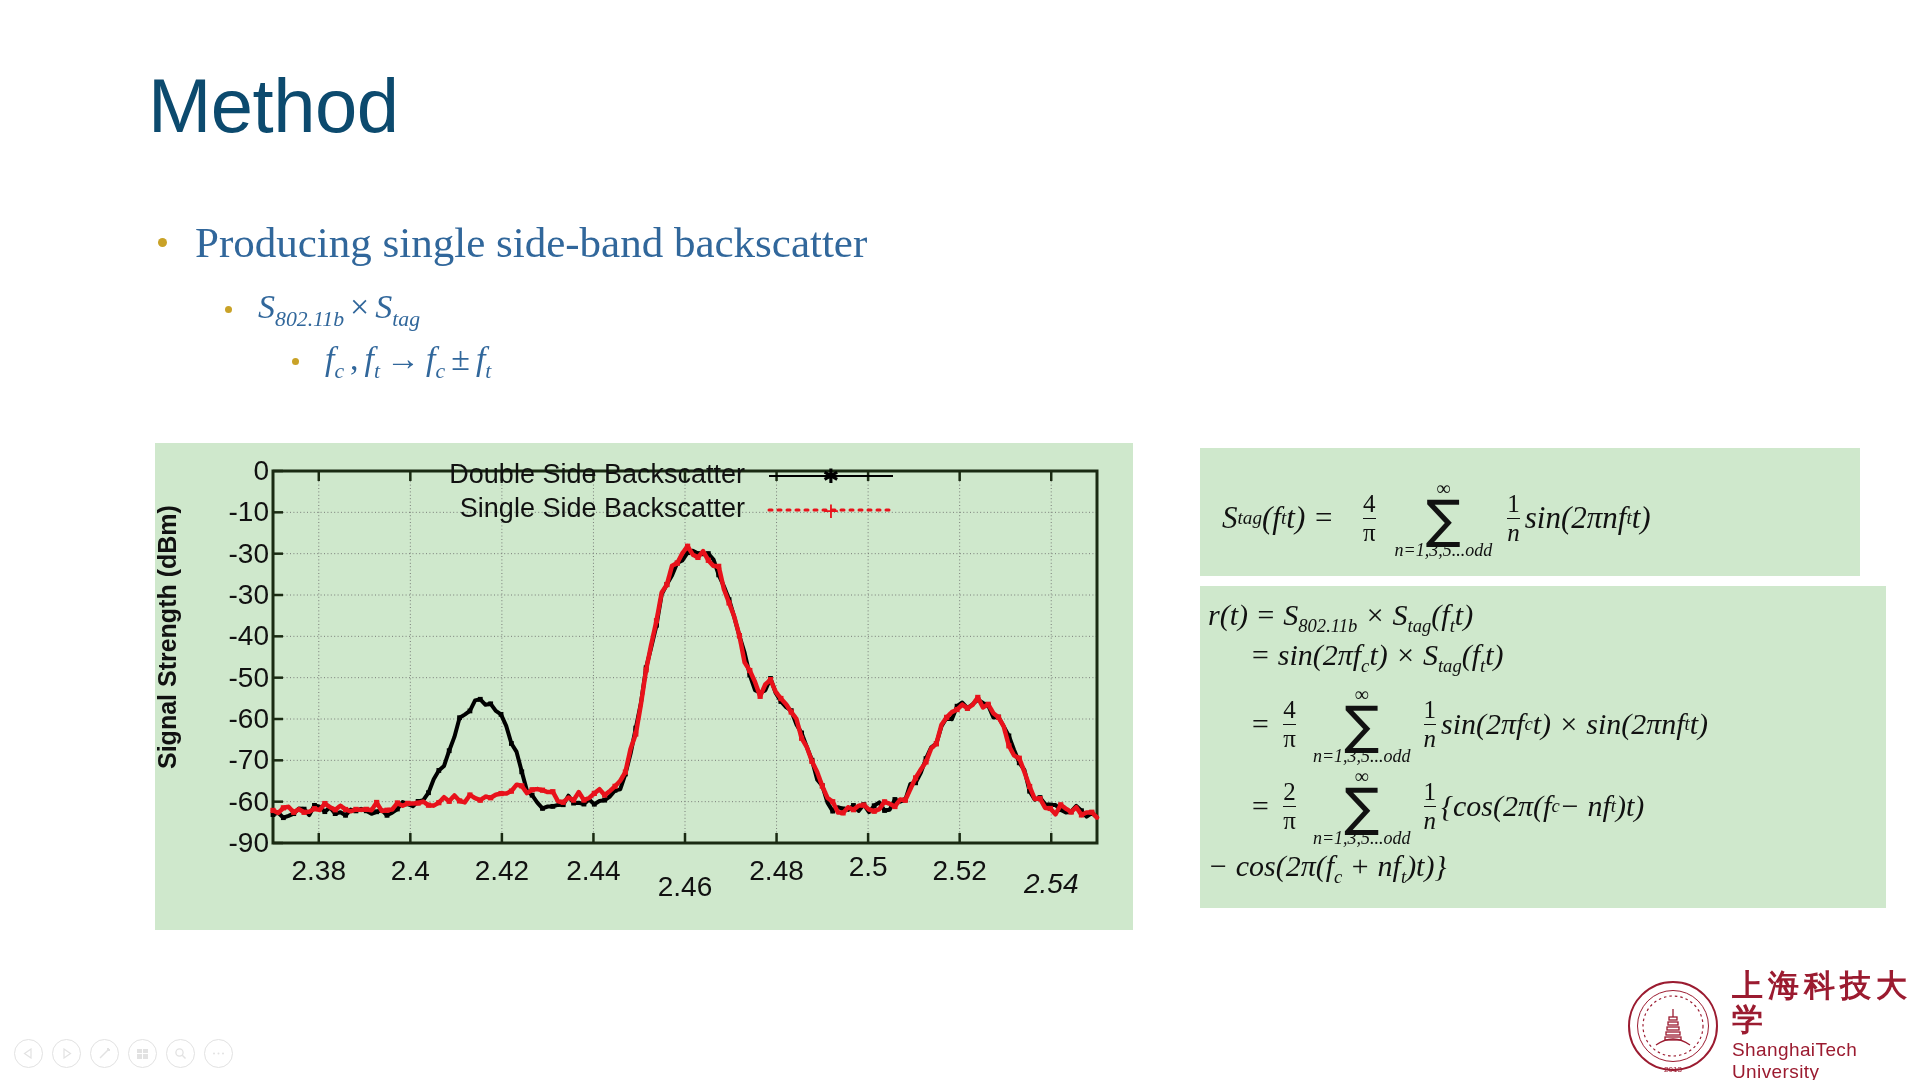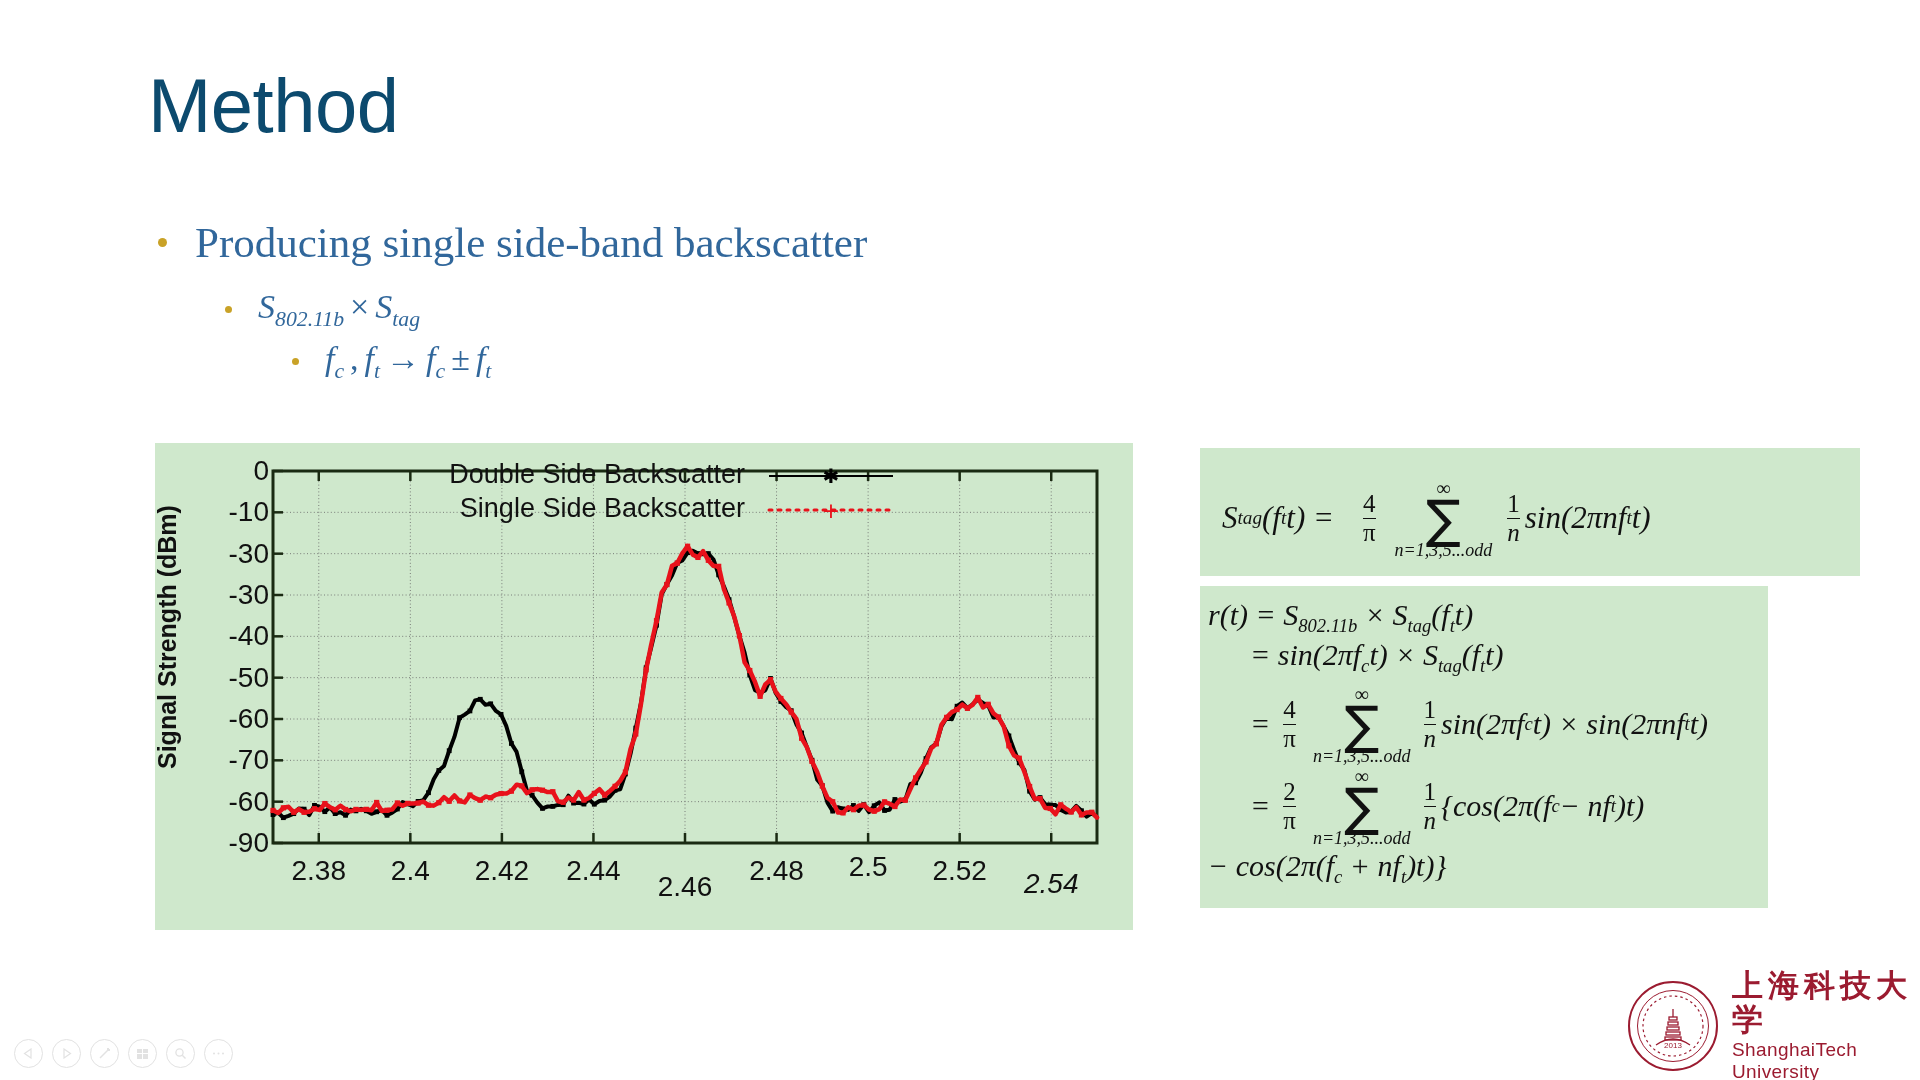--- a/index.html
+++ b/index.html
@@ -138,21 +138,21 @@
   .legend-row { display: flex; align-items: center; height: 34px; }
   .legend-label { width: 380px; text-align: right; padding-right: 22px; white-space: nowrap; }
   .legend-key { width: 128px; height: 22px; position: relative; }
 
   
   .eq-panel {
     position: absolute;
     background: #cfe8cc;
   }
   #eq-panel-1 { left: 1200px; top: 448px; width: 660px; height: 128px; }
-  #eq-panel-2 { left: 1200px; top: 586px; width: 568px; height: 322px; }
+  #eq-panel-2 { left: 1200px; top: 586px; width: 660px; height: 322px; padding-left: 26px; }
 
   .eqrow {
     font-family: "Liberation Serif", serif;
     color: #111;
     font-style: italic;
     white-space: nowrap;
   }
   .sum-wrap {
     display: inline-flex;
     flex-direction: column;
@@ -191,20 +191,21 @@
     background: #fff;
   }
   #logo-seal::after {
     content: ""; position: absolute; inset: 7px;
     border-radius: 50%; border: 1.6px solid #9b1b30;
   }
   .seal-txt {
     position: absolute; left: 0; right: 0;
     text-align: center; color: #9b1b30;
     font-family: "Liberation Sans", sans-serif;
+    margin-top: 24px;
   }
   #logo-text { margin-left: 14px; }
   #logo-cn {
     font-family: "DejaVu Sans", sans-serif;
     font-size: 31px; color: #9b1b30;
     letter-spacing: 5px; line-height: 1.1;
     font-weight: bold;
   }
   #logo-en {
     font-family: "Liberation Sans", sans-serif;

